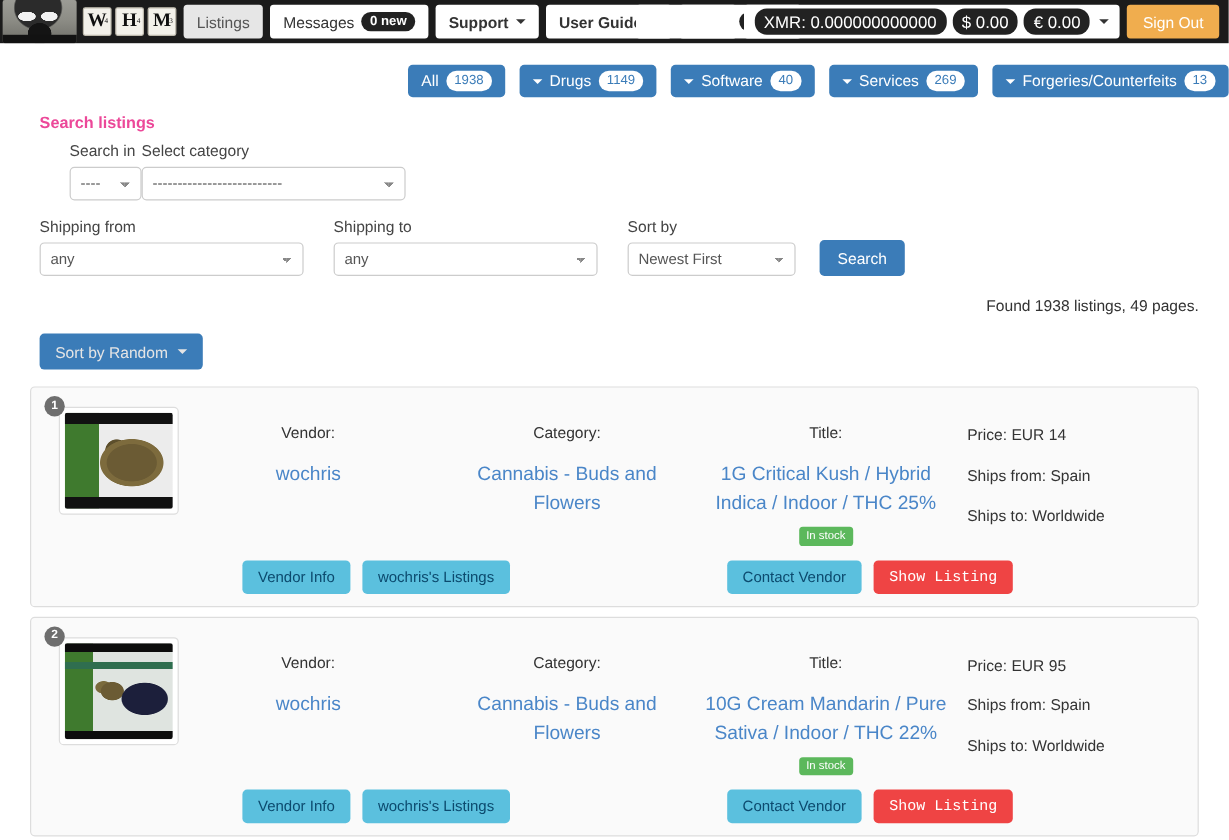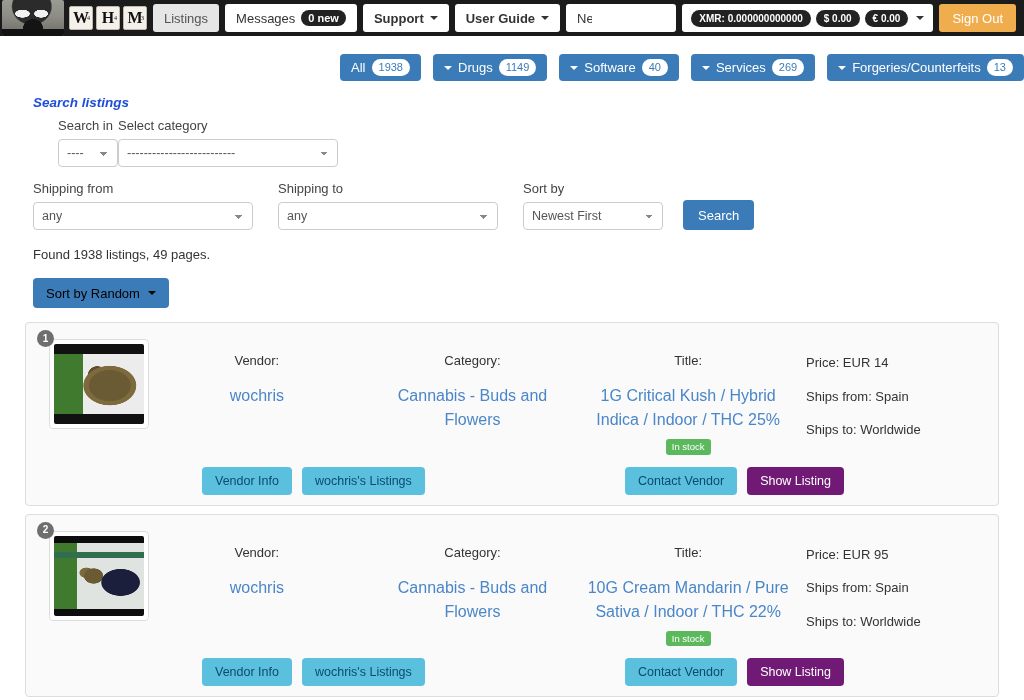--- a/index.html
+++ b/index.html
@@ -113,21 +113,21 @@
     height: 28px;
     background: #ffffff;
     border-radius: 3px;
     display: flex; align-items: center; gap: 5px;
     padding: 0 9px;
     cursor: pointer;
   }
   .bal-pill {
     background: #222222; color: #fff;
     border-radius: 10px;
-    font-size: 10px; font-weight: bold;
+    font-size: 14px; font-weight: normal;
     padding: 3px 8px;
     white-space: nowrap;
   }
   .signout {
     height: 28px;
     margin-left: 6px;
     padding: 0 13px;
     background: #f0ad4e;
     color: #ffffff;
     border: 0; border-radius: 3px;
@@ -160,23 +160,22 @@
     border-radius: 9px;
     font-size: 11px; font-weight: normal;
     padding: 2px 7px;
     line-height: 1.1;
   }
 
   
   .content { padding: 0 25px; }
   .search-title {
     font-size: 13.5px; font-weight: bold;
-    color: #1d4ed8;
+    color: #ec4899;
     margin: 6px 0 8px 8px;
-    font-style: italic;
   }
   .form-row { display: flex; align-items: flex-end; margin-left: 8px; }
   .field { display: flex; flex-direction: column; }
   .field label {
     font-size: 13px; color: #444;
     margin-bottom: 6px;
   }
   .ctl {
     height: 28px;
     border: 1px solid #cccccc;
@@ -205,26 +204,27 @@
     color: #ffffff;
     border: 0; border-radius: 4px;
     padding: 0 15px;
     font-size: 13px;
     font-family: "Liberation Sans", sans-serif;
     cursor: pointer;
   }
   .found-text {
     font-size: 13px; color: #333;
     margin: 17px 0 0 8px;
+    text-align: right;
   }
   .btn-sort-random {
     margin: 16px 0 0 8px;
     height: 30px;
     background: #3b7cb8;
-    color: #000000;
+    color: #e5e5e5;
     border: 0; border-radius: 4px;
     padding: 0 13px;
     display: inline-flex; align-items: center; gap: 8px;
     font-size: 13px;
     font-family: "Liberation Sans", sans-serif;
     cursor: pointer;
   }
 
   
   .cards { margin-top: 14px; }
@@ -324,25 +324,25 @@
   .act-right { display: flex; gap: 10px; margin-left: auto; margin-right: 142px; }
   .btn-info {
     background: #5bc0de; color: #0c4a6e;
     border: 0; border-radius: 4px;
     height: 28px; padding: 0 13px;
     font-size: 12.5px;
     font-family: "Liberation Sans", sans-serif;
     cursor: pointer;
   }
   .btn-green {
-    background: #701a75; color: #ffffff;
+    background: #ef4444; color: #ffffff;
     border: 0; border-radius: 4px;
     height: 28px; padding: 0 13px;
     font-size: 12.5px;
-    font-family: Liberation Sans, sans-serif;
+    font-family: Liberation Mono, monospace;
     cursor: pointer;
   }
 </style>
 </head>
 <body>
 
 <div class="navbar">
   <div class="brand">
     <div class="brand-face"></div>
     <div class="tile-group">

